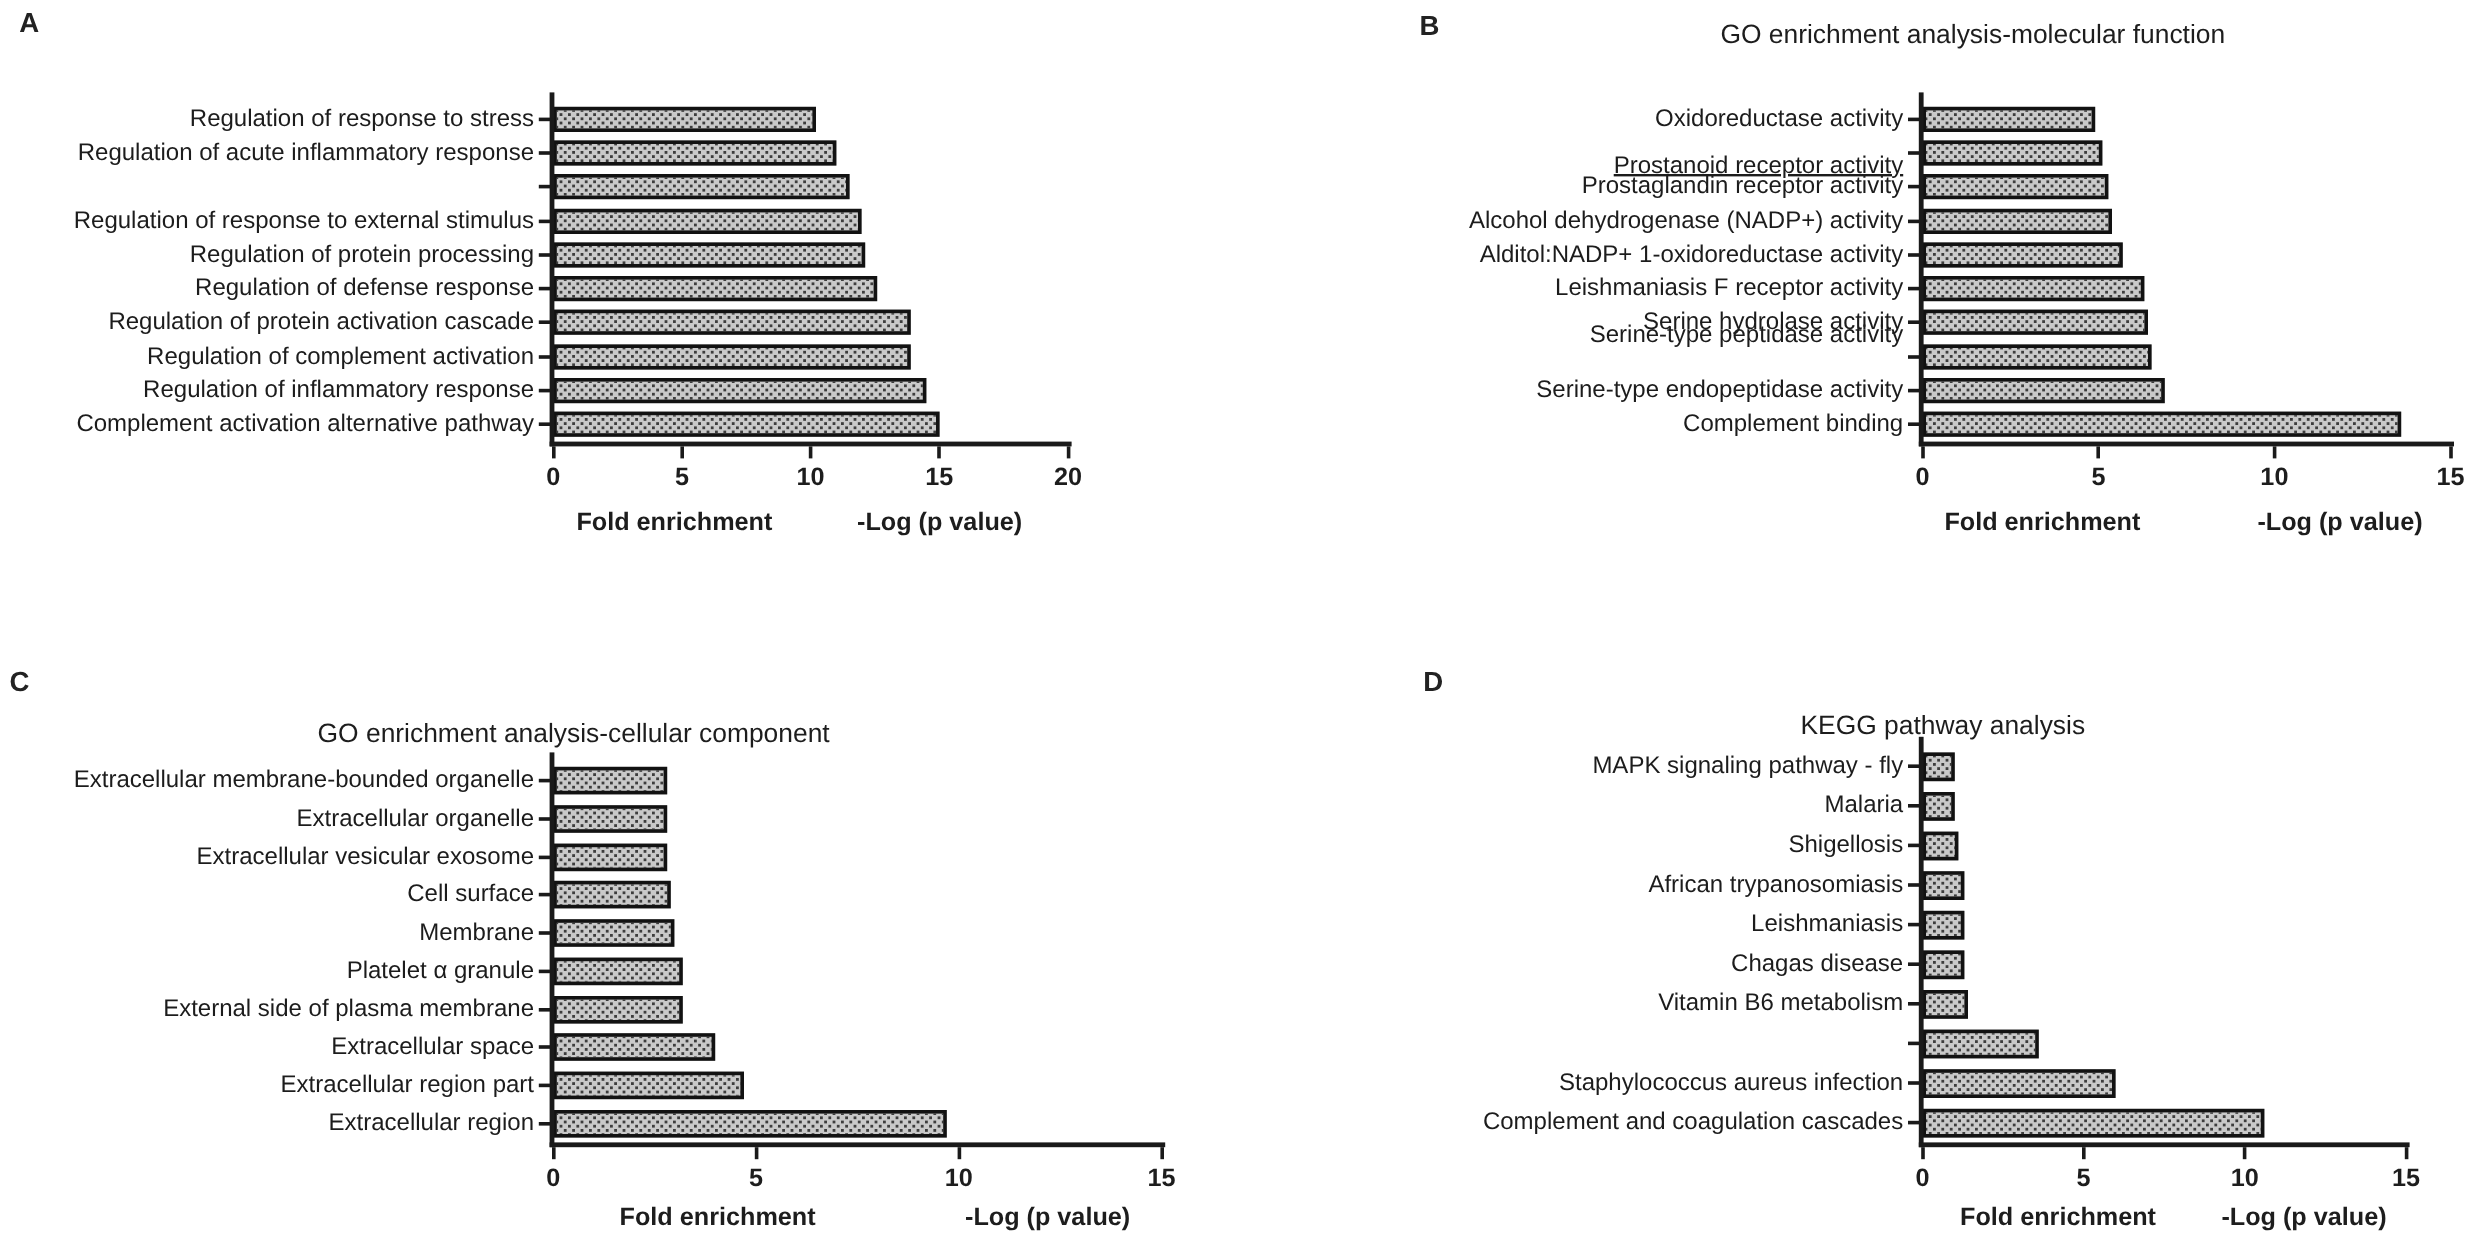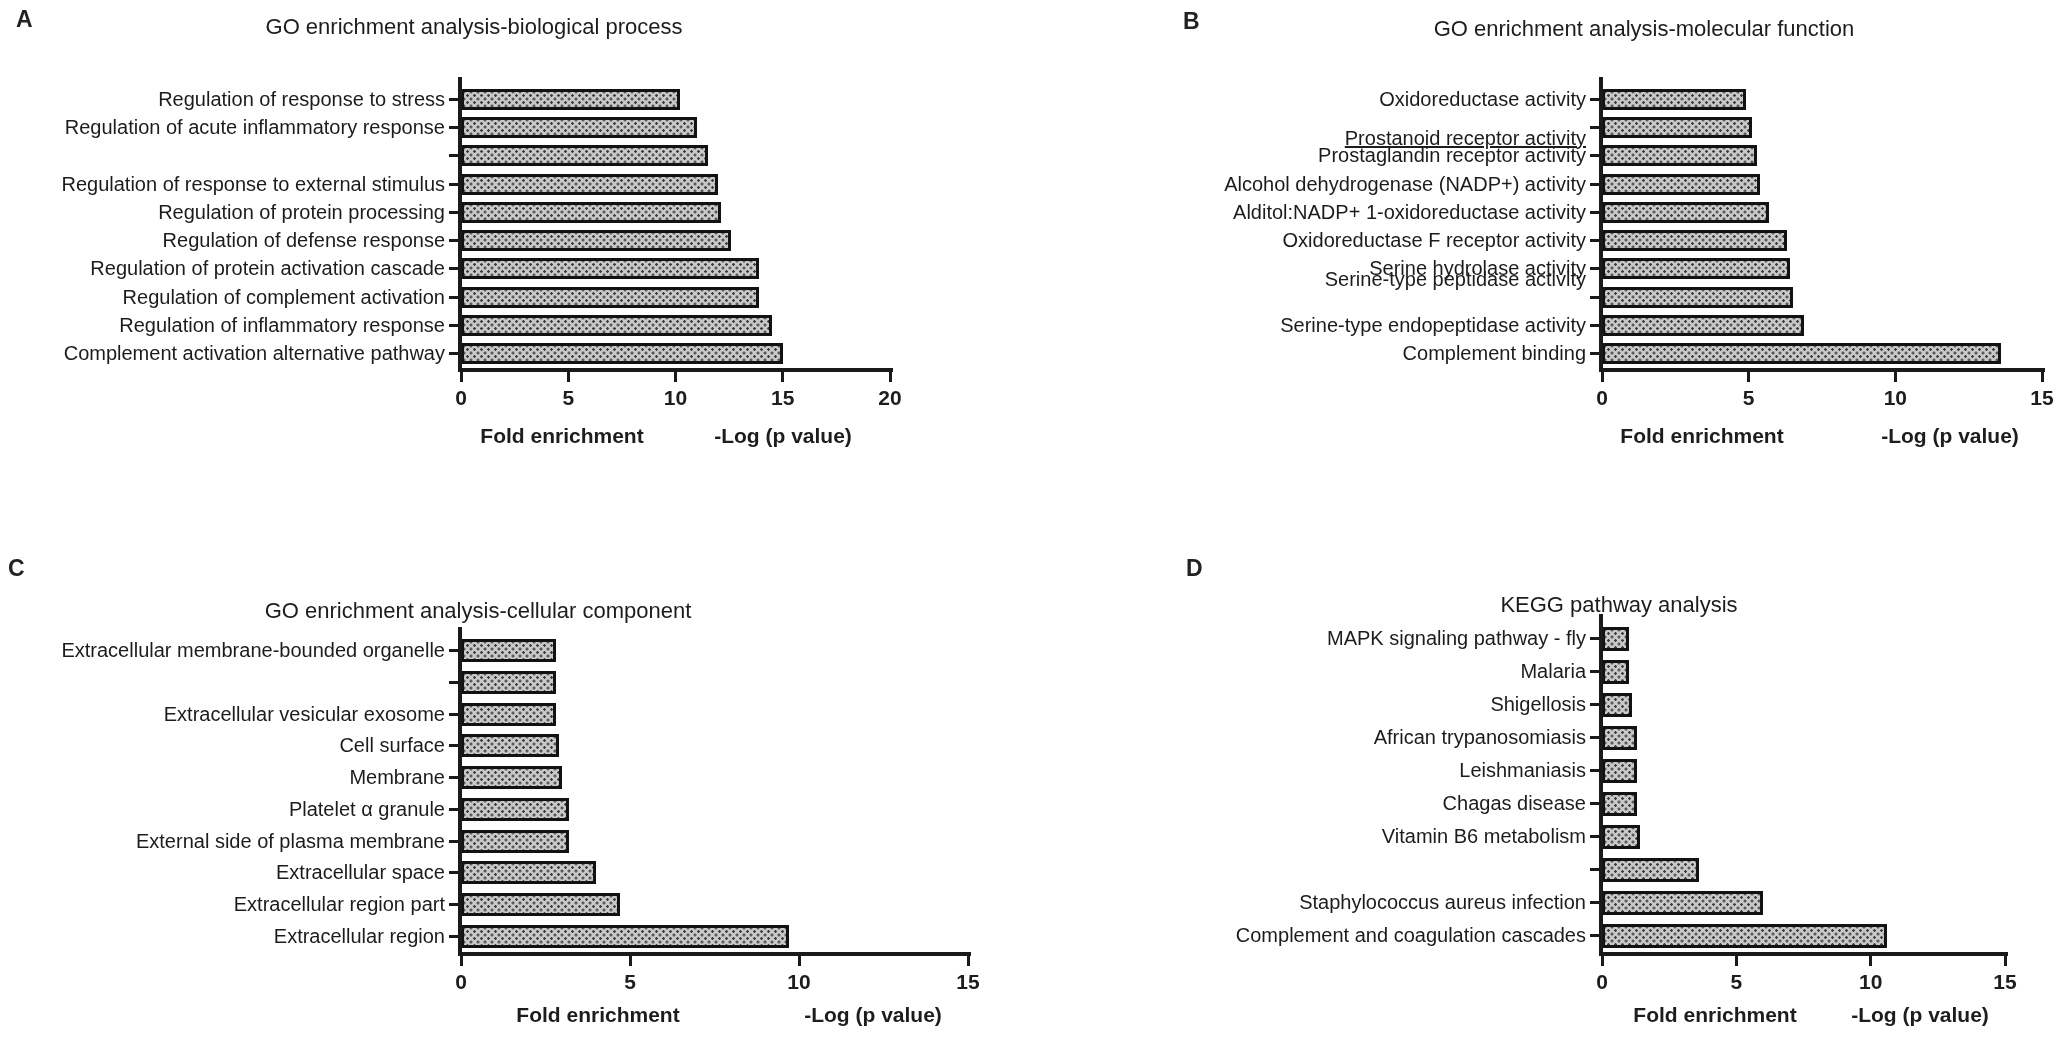--- a/index.html
+++ b/index.html
@@ -50,21 +50,20 @@
     font-size:21px;font-weight:700;color:#1d1d1d;white-space:nowrap;
   }
 </style>
 </head>
 <body>
 
 <div class="figure">
 
   <section class="panel" id="panel-0" style="left: 0px; top: 0px;">
     <div class="panel-letter" style="left: 16px; top: 6px;">A</div>
-    <div class="panel-title" style="left: 474px; top: 14px;">GO enrichment analysis-biological process</div>
     <div class="plot">
         <div class="cat-label" style="left: 0px; top: 85px; height: 28.3px; width: 445px;">Regulation of response to stress</div>
         <div class="y-tick" style="left: 449px; top: 97.65px; width: 12px; height: 3px;"></div>
         <div class="bar" style="left: 461px; top: 88.65px; height: 21px; width: 219px;"></div>
         <div class="cat-label" style="left: 0px; top: 113.3px; height: 28.3px; width: 445px;">Regulation of acute inflammatory response</div>
         <div class="y-tick" style="left: 449px; top: 125.95px; width: 12px; height: 3px;"></div>
         <div class="bar" style="left: 461px; top: 116.95px; height: 21px; width: 236px;"></div>
         <div class="y-tick" style="left: 449px; top: 154.25px; width: 12px; height: 3px;"></div>
         <div class="bar" style="left: 461px; top: 145.25px; height: 21px; width: 247px;"></div>
         <div class="cat-label" style="left: 0px; top: 169.9px; height: 28.3px; width: 445px;">Regulation of response to external stimulus</div>
@@ -117,21 +116,21 @@
         <div class="bar" style="left: 568px; top: 116.95px; height: 21px; width: 150px;"></div>
         <div class="cat-label" style="left: 0px; top: 141.6px; height: 28.3px; width: 552px;">Prostaglandin receptor activity</div>
         <div class="y-tick" style="left: 556px; top: 154.25px; width: 12px; height: 3px;"></div>
         <div class="bar" style="left: 568px; top: 145.25px; height: 21px; width: 155px;"></div>
         <div class="cat-label" style="left: 0px; top: 169.9px; height: 28.3px; width: 552px;">Alcohol dehydrogenase (NADP+) activity</div>
         <div class="y-tick" style="left: 556px; top: 182.55px; width: 12px; height: 3px;"></div>
         <div class="bar" style="left: 568px; top: 173.55px; height: 21px; width: 158px;"></div>
         <div class="cat-label" style="left: 0px; top: 198.2px; height: 28.3px; width: 552px;">Alditol:NADP+ 1-oxidoreductase activity</div>
         <div class="y-tick" style="left: 556px; top: 210.85px; width: 12px; height: 3px;"></div>
         <div class="bar" style="left: 568px; top: 201.85px; height: 21px; width: 167px;"></div>
-        <div class="cat-label" style="left: 0px; top: 226.5px; height: 28.3px; width: 552px;">Oxidoreductase F receptor activity</div>
+        <div class="cat-label" style="left: 0px; top: 226.5px; height: 28.3px; width: 552px;">Leishmaniasis F receptor activity</div>
         <div class="y-tick" style="left: 556px; top: 239.15px; width: 12px; height: 3px;"></div>
         <div class="bar" style="left: 568px; top: 230.15px; height: 21px; width: 185px;"></div>
         <div class="cat-label" style="left: 0px; top: 254.8px; height: 28.3px; width: 552px;">Serine hydrolase activity</div>
         <div class="y-tick" style="left: 556px; top: 267.45px; width: 12px; height: 3px;"></div>
         <div class="bar" style="left: 568px; top: 258.45px; height: 21px; width: 188px;"></div>
         <div class="cat-label" style="left: 0px; top: 265px; height: 28.3px; width: 552px;">Serine-type peptidase activity</div>
         <div class="y-tick" style="left: 556px; top: 295.75px; width: 12px; height: 3px;"></div>
         <div class="bar" style="left: 568px; top: 286.75px; height: 21px; width: 191px;"></div>
         <div class="cat-label" style="left: 0px; top: 311.4px; height: 28.3px; width: 552px;">Serine-type endopeptidase activity</div>
         <div class="y-tick" style="left: 556px; top: 324.05px; width: 12px; height: 3px;"></div>
@@ -154,20 +153,21 @@
     <div class="axis-caption cap-right" style="left: 916px; top: 424px;">-Log (p value)</div>
   </section>
 
   <section class="panel" id="panel-2" style="left: 0px; top: 525px;">
     <div class="panel-letter" style="left: 8px; top: 30px;">C</div>
     <div class="panel-title" style="left: 478px; top: 38px; margin-top: 35px;">GO enrichment analysis-cellular component</div>
     <div class="plot">
         <div class="cat-label" style="left: 0px; top: 110px; height: 31.7px; width: 445px;">Extracellular membrane-bounded organelle</div>
         <div class="y-tick" style="left: 449px; top: 124.35px; width: 12px; height: 3px;"></div>
         <div class="bar" style="left: 461px; top: 114.35px; height: 23px; width: 95px;"></div>
+        <div class="cat-label" style="left: 0px; top: 141.7px; height: 31.7px; width: 445px;">Extracellular organelle</div>
         <div class="y-tick" style="left: 449px; top: 156.05px; width: 12px; height: 3px;"></div>
         <div class="bar" style="left: 461px; top: 146.05px; height: 23px; width: 95px;"></div>
         <div class="cat-label" style="left: 0px; top: 173.4px; height: 31.7px; width: 445px;">Extracellular vesicular exosome</div>
         <div class="y-tick" style="left: 449px; top: 187.75px; width: 12px; height: 3px;"></div>
         <div class="bar" style="left: 461px; top: 177.75px; height: 23px; width: 95px;"></div>
         <div class="cat-label" style="left: 0px; top: 205.1px; height: 31.7px; width: 445px;">Cell surface</div>
         <div class="y-tick" style="left: 449px; top: 219.45px; width: 12px; height: 3px;"></div>
         <div class="bar" style="left: 461px; top: 209.45px; height: 23px; width: 98px;"></div>
         <div class="cat-label" style="left: 0px; top: 236.8px; height: 31.7px; width: 445px;">Membrane</div>
         <div class="y-tick" style="left: 449px; top: 251.15px; width: 12px; height: 3px;"></div>

